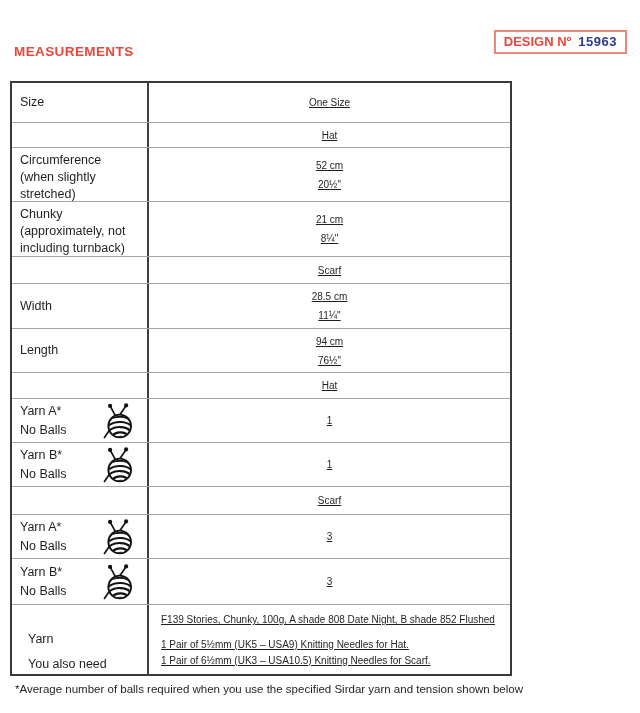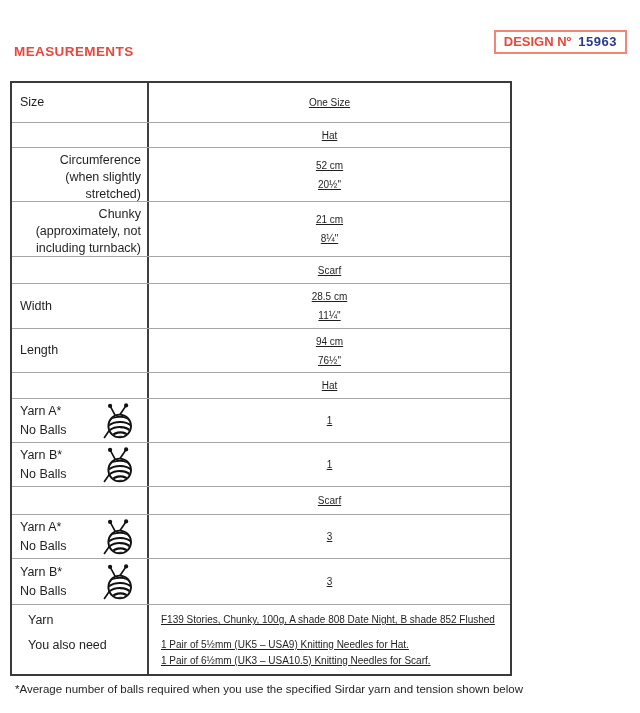--- a/index.html
+++ b/index.html
@@ -37,32 +37,32 @@
   .rh44 { height: 44px; } .rh26 { height: 26px; } .rh28 { height: 28px; }
   .rh46 { height: 46px; }
 
   .cl {
     width: 137px; flex: none;
     border-right: 2px solid #3f3f3f;
     padding: 2px 6px 2px 8px;
     display: flex; flex-direction: column; justify-content: center;
     font-size: 12.5px; line-height: 17px;
   }
-  .cl.top { justify-content: flex-start; padding-top: 4px; text-align: right; }
+  .cl.top { justify-content: flex-start; padding-top: 4px; }
   .cr {
     flex: 1;
     display: flex; flex-direction: column; justify-content: center; align-items: center;
     text-align: center; font-size: 10px; line-height: 19px; text-decoration: underline;
   }
 
   .cl.yarn { flex-direction: row; align-items: center; justify-content: space-between; padding: 2px 14px 2px 8px; }
   .cl.yarn .lbl { line-height: 19px; }
   .ball { width: 33px; height: 38px; flex: none; }
 
-  .cl.info { justify-content: flex-start; padding-top: 8px; line-height: 15px; padding-left: 16px; }
+  .cl.info { justify-content: flex-end; padding-top: 8px; line-height: 15px; padding-left: 16px; }
   .cl.info .mt { margin-top: 10px; }
   .cr.info { align-items: flex-start; justify-content: flex-start; text-align: left; padding: 7px 8px 0 12px; line-height: 15px; }
   .cr.info .grp { margin-top: 10px; }
   .cr.info .grp .ln { line-height: 15.5px; }
 
   .footnote {
     position: absolute; top: 683px; left: 15px;
     font-size: 11.5px; color: #1f1f1f;
   }
 

